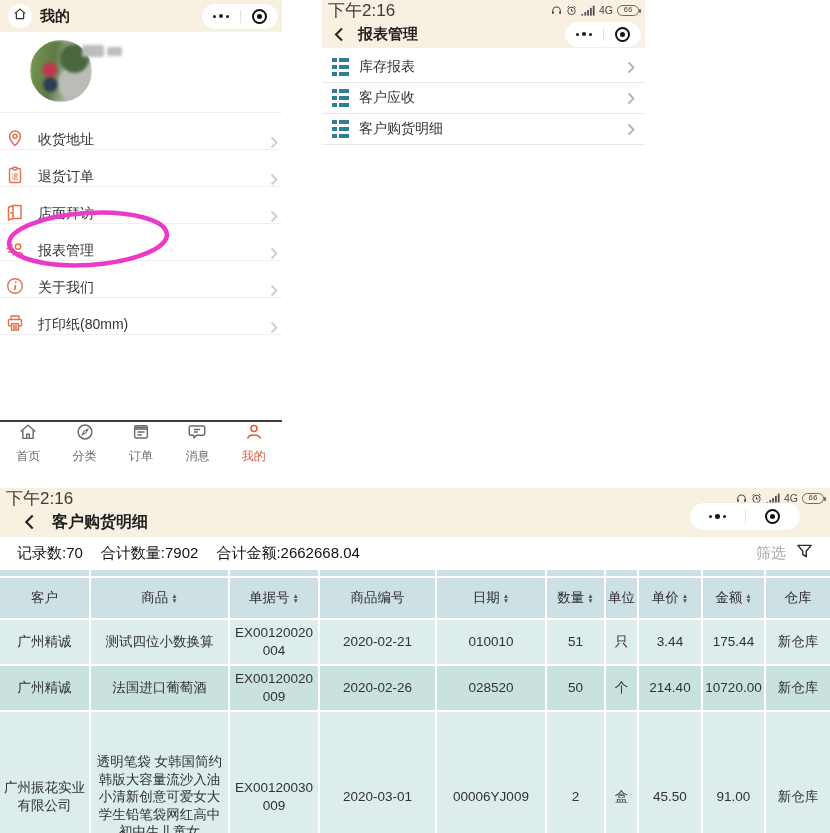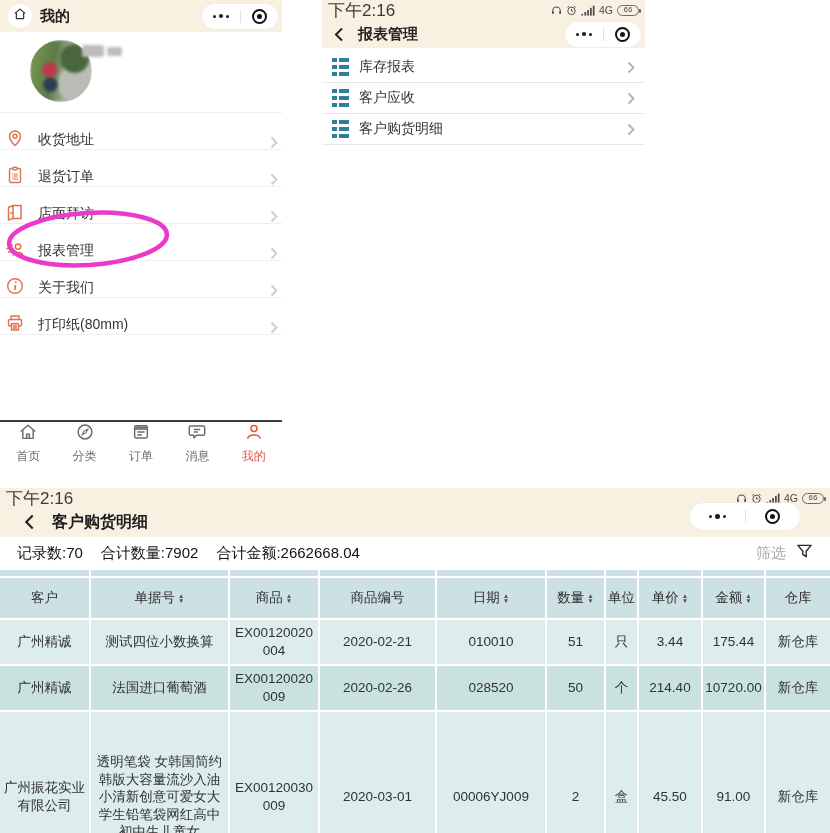--- a/index.html
+++ b/index.html
@@ -465,28 +465,28 @@
       <div class="cell s"></div>
       <div class="cell s"></div>
       <div class="cell s"></div>
       <div class="cell s"></div>
       <div class="cell s"></div>
 
     <div class="cell h">
         <span>客户</span>
       </div>
     <div class="cell h">
-        <span>单据号</span>
+        <span>商品</span>
         <span class="sort">
           <i>▲</i>
           <i>▼</i>
         </span>
       </div>
     <div class="cell h">
-        <span>商品</span>
+        <span>单据号</span>
         <span class="sort">
           <i>▲</i>
           <i>▼</i>
         </span>
       </div>
     <div class="cell h">
         <span>商品编号</span>
       </div>
     <div class="cell h">
         <span>日期</span>

